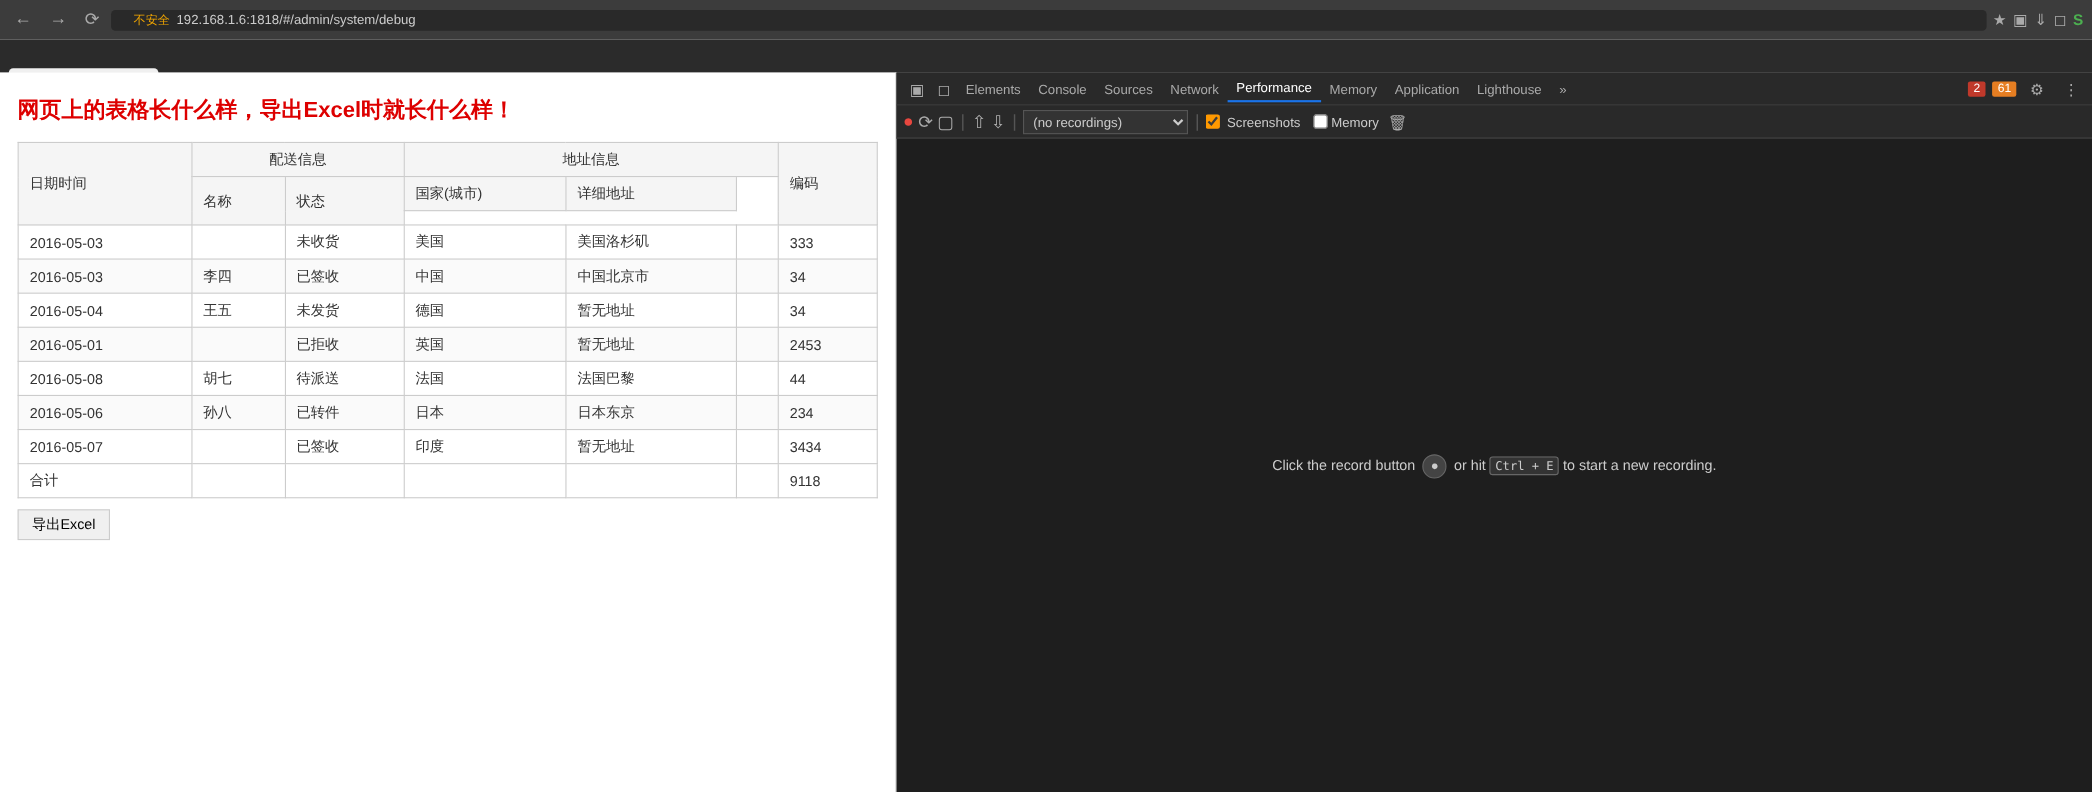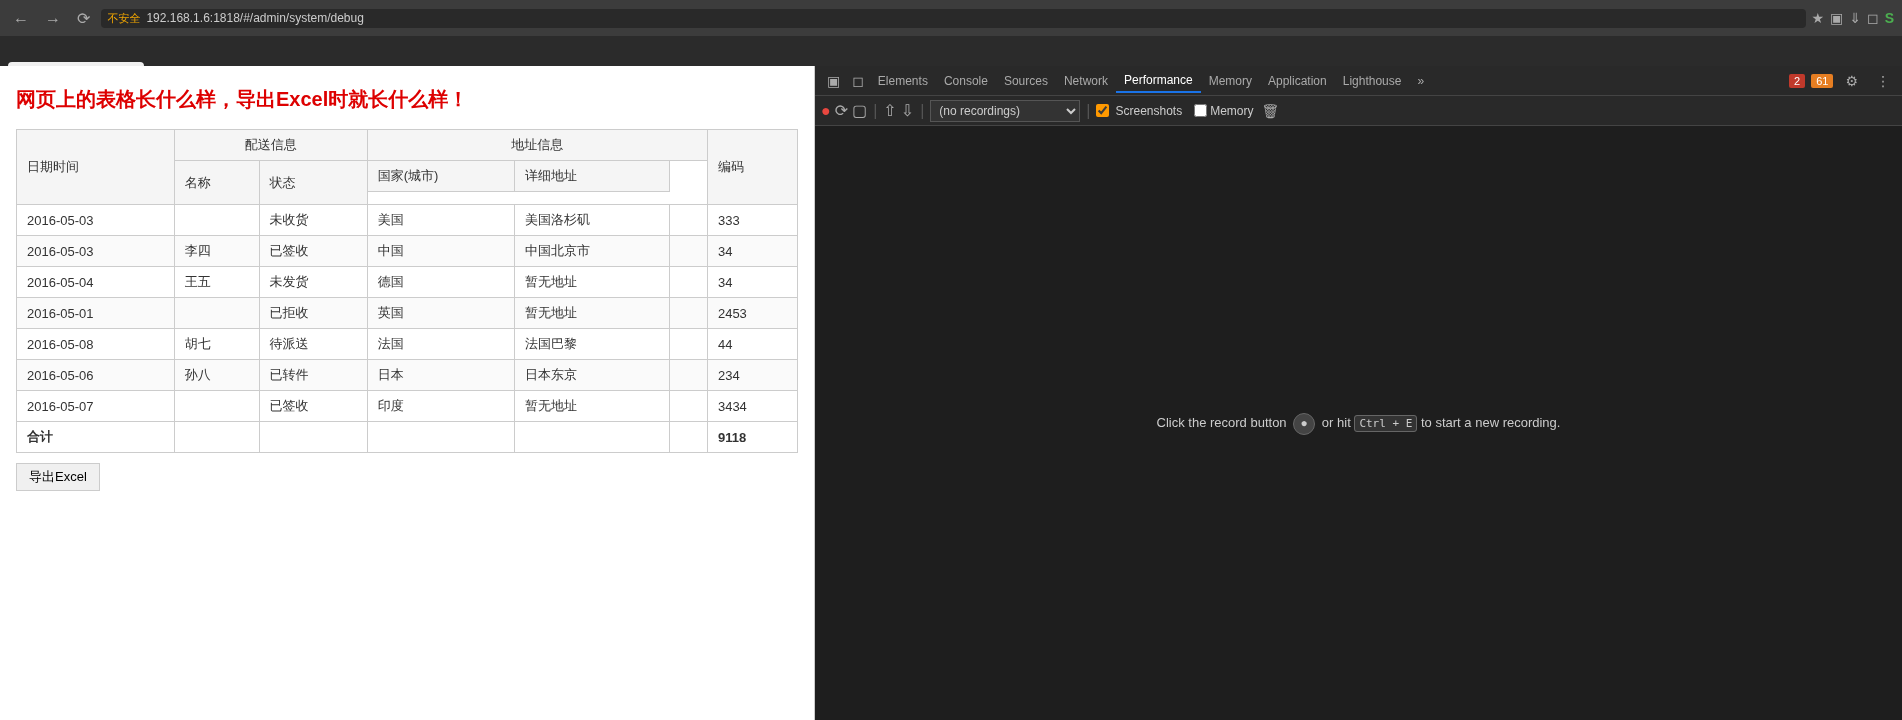--- a/index.html
+++ b/index.html
@@ -2,21 +2,21 @@
 <html><head>
   <meta charset="utf-8">
   <style>
     * { margin: 0; padding: 0; box-sizing: border-box; }
     body { font-family: Arial, sans-serif; background: #f0f0f0; display: flex; flex-direction: column; height: 720px; overflow: hidden; }
 
     
     .browser-chrome { background: #3c3c3c; height: 36px; display: flex; align-items: center; padding: 0 8px; gap: 6px; }
     .browser-nav-btn { color: #aaa; font-size: 16px; background: none; border: none; cursor: pointer; padding: 2px 5px; }
     .browser-nav-btn:disabled { color: #666; }
-    .address-bar-container { flex: 1; display: flex; align-items: center; background: #292929; border-radius: 4px; padding: 2px 6px; gap: 6px; }
+    .address-bar-container { flex: 1; display: flex; align-items: center; background: #292929; border-radius: 4px; padding: 2px 20px; gap: 6px; }
     .address-bar-container .warning { color: #f0a500; font-size: 11px; }
     .address-bar { background: none; border: none; color: #ccc; font-size: 12px; outline: none; flex: 1; }
     .browser-actions { display: flex; gap: 6px; color: #aaa; font-size: 14px; }
     .browser-action-btn { background: none; border: none; color: #aaa; font-size: 14px; cursor: pointer; }
 
     
     .tab-bar { background: #2b2b2b; height: 30px; display: flex; align-items: center; padding: 0 8px; }
     .tab { background: #f0f0f0; color: #333; font-size: 12px; padding: 4px 16px; border-radius: 4px 4px 0 0; display: flex; align-items: center; gap: 2px; height: 26px; margin-top: 48px; }
     .tab-close { color: #666; font-size: 10px; cursor: pointer; }
 
@@ -28,21 +28,21 @@
 
     .page-title { color: #d00; font-size: 20px; font-weight: bold; padding: 20px 16px 16px 16px; }
 
     
     .table-container { padding: 0 16px; }
     table { border-collapse: collapse; width: 100%; font-size: 13px; }
     th, td { border: 1px solid #ccc; padding: 6px 10px; text-align: left; color: #333; }
     th { background: #f5f5f5; font-weight: normal; }
     .merged-header { text-align: center; }
     tr:nth-child(even) td { background: #fafafa; }
-    .total-row td { font-weight: bold; margin-left: 36px; }
+    .total-row td { font-weight: normal; margin-left: 36px; }
     .export-btn { margin: 10px 16px; padding: 4px 12px; background: #f0f0f0; border: 1px solid #ccc; cursor: pointer; font-size: 13px; }
 
     
     .devtools { flex: 1; background: #1e1e1e; display: flex; flex-direction: column; }
 
     
     .devtools-tabs-bar { background: #292929; border-bottom: 1px solid #444; display: flex; align-items: center; padding: 0 6px; height: 30px; }
     .devtools-icon-btn { background: none; border: none; color: #aaa; font-size: 14px; cursor: pointer; padding: 2px 6px; }
     .devtools-tab { color: #aaa; font-size: 12px; padding: 4px 8px; cursor: pointer; border: none; background: none; }
     .devtools-tab.active { color: #fff; border-bottom: 2px solid #1a73e8; }

